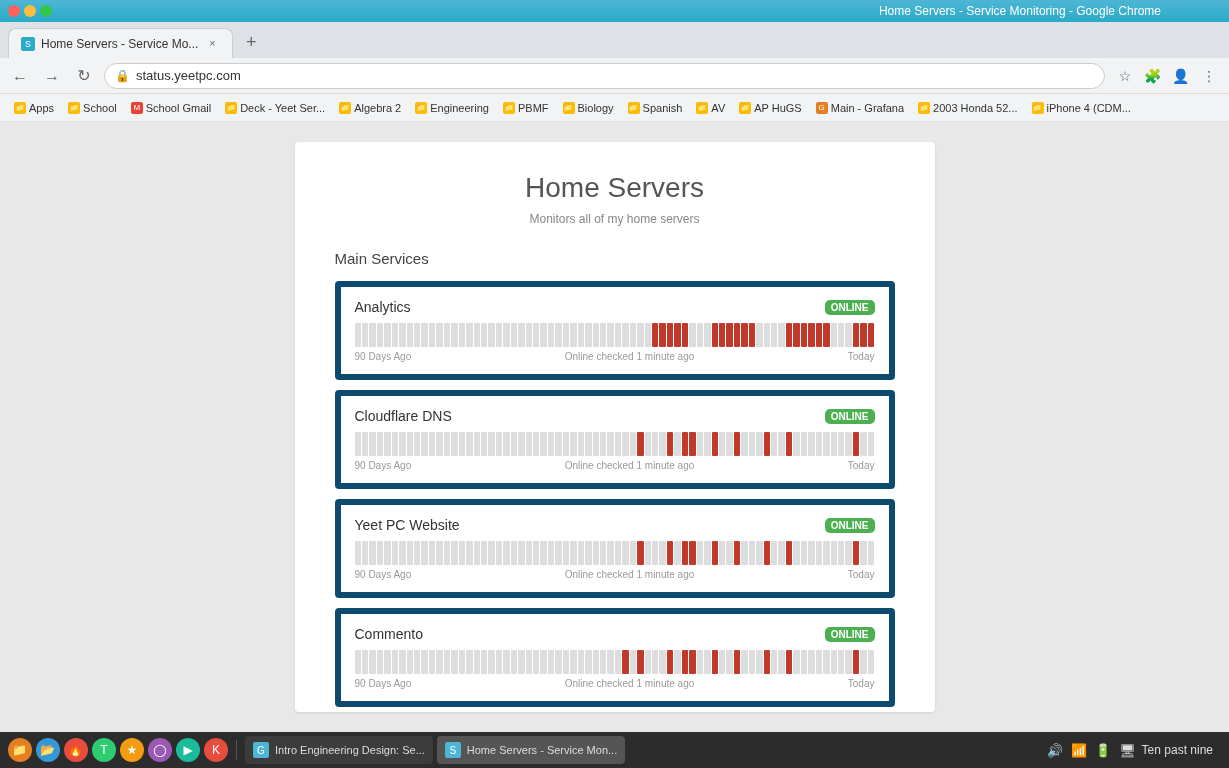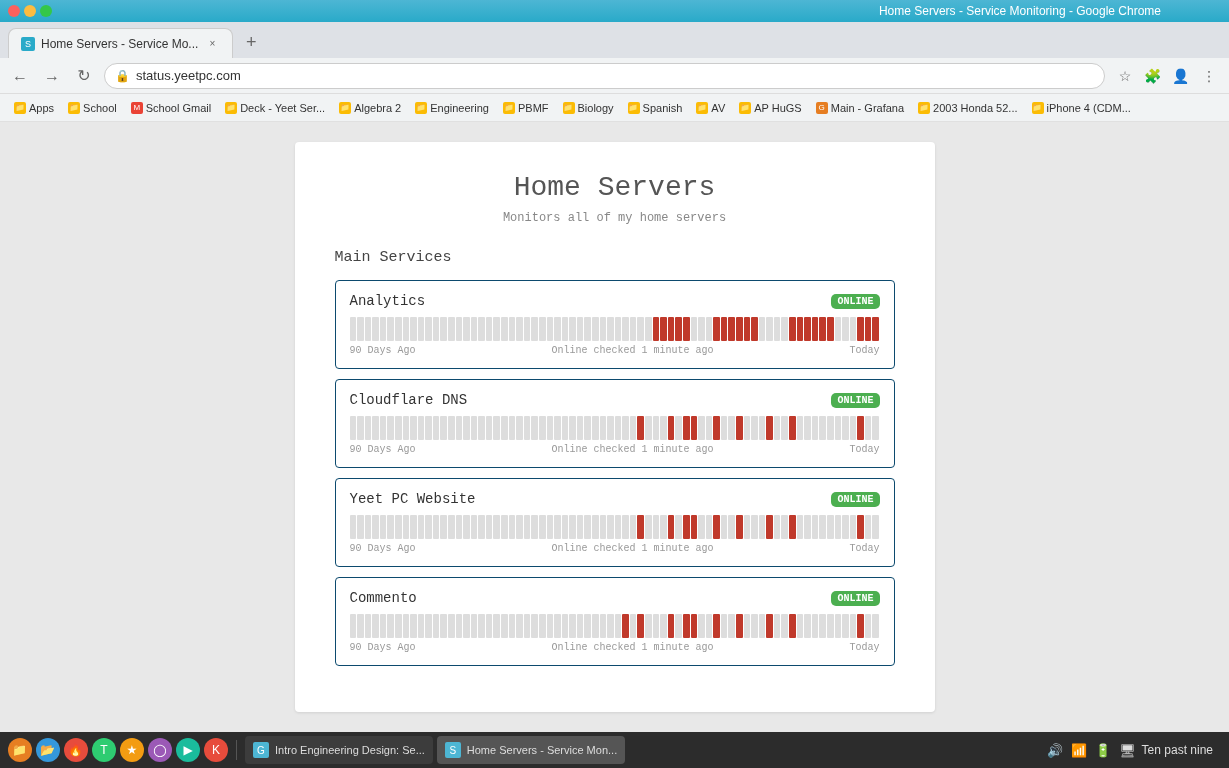--- a/index.html
+++ b/index.html
@@ -168,21 +168,20 @@
     }
 
     
     .content-area {
       height: calc(768px - 22px - 36px - 36px - 28px - 36px);
       background: #e8e8e8;
       overflow-y: auto;
       display: flex;
       justify-content: center;
       padding: 20px 0;
-      font-family: Liberation Mono, monospace;
     }
     .page-wrapper {
       width: 640px;
       background: white;
       border-radius: 4px;
       padding: 30px 40px;
       box-shadow: 0 1px 3px rgba(0,0,0,0.1);
     }
     .page-title {
       font-size: 28px;
@@ -197,21 +196,21 @@
       text-align: center;
       margin-bottom: 24px;
     }
     .section-title {
       font-size: 15px;
       color: #444;
       margin-bottom: 14px;
       font-weight: normal;
     }
     .service-card {
-      border: 1px solid #0c4a6e;
+      border: 6px solid #0c4a6e;
       border-radius: 4px;
       padding: 12px 14px;
       margin-bottom: 10px;
     }
     .service-header {
       display: flex;
       justify-content: space-between;
       align-items: center;
       margin-bottom: 8px;
     }

